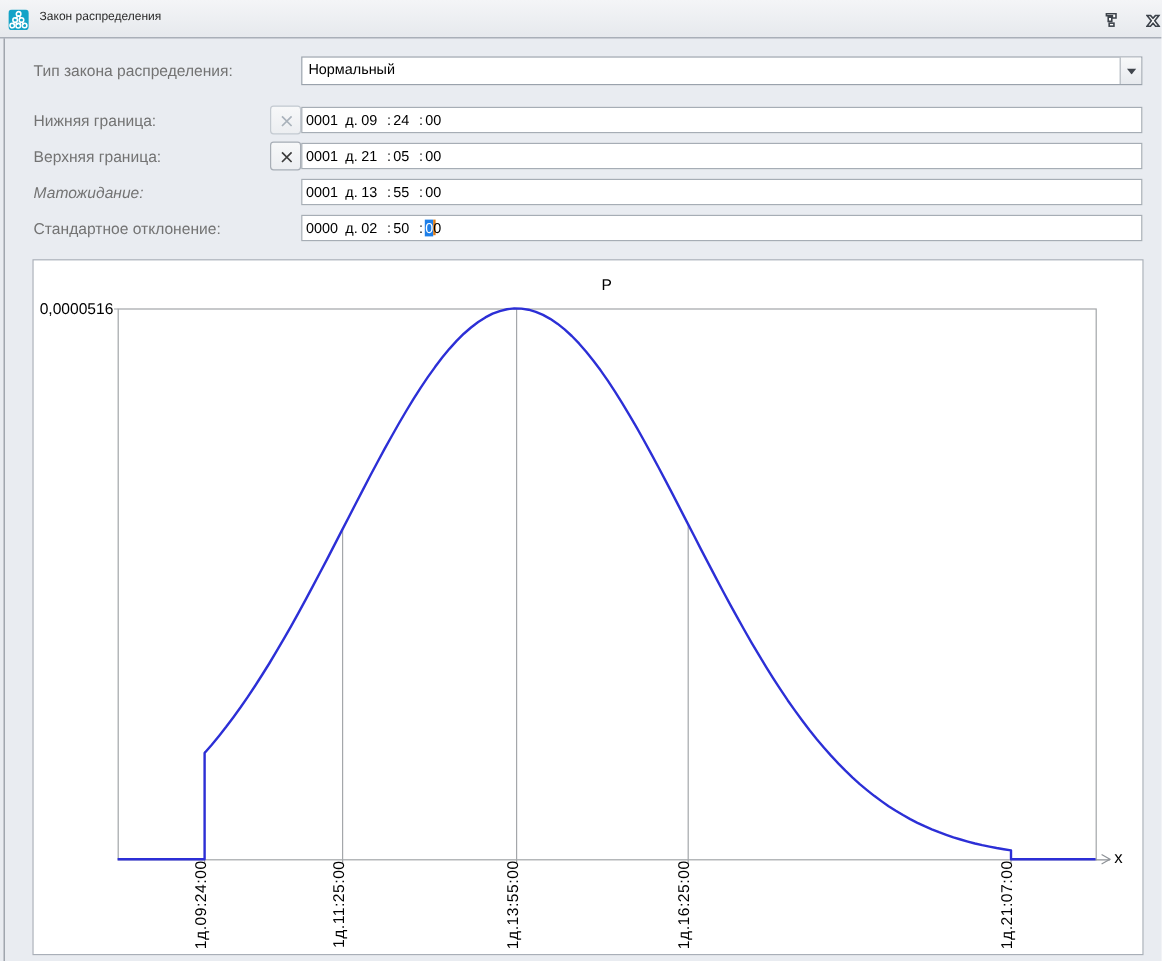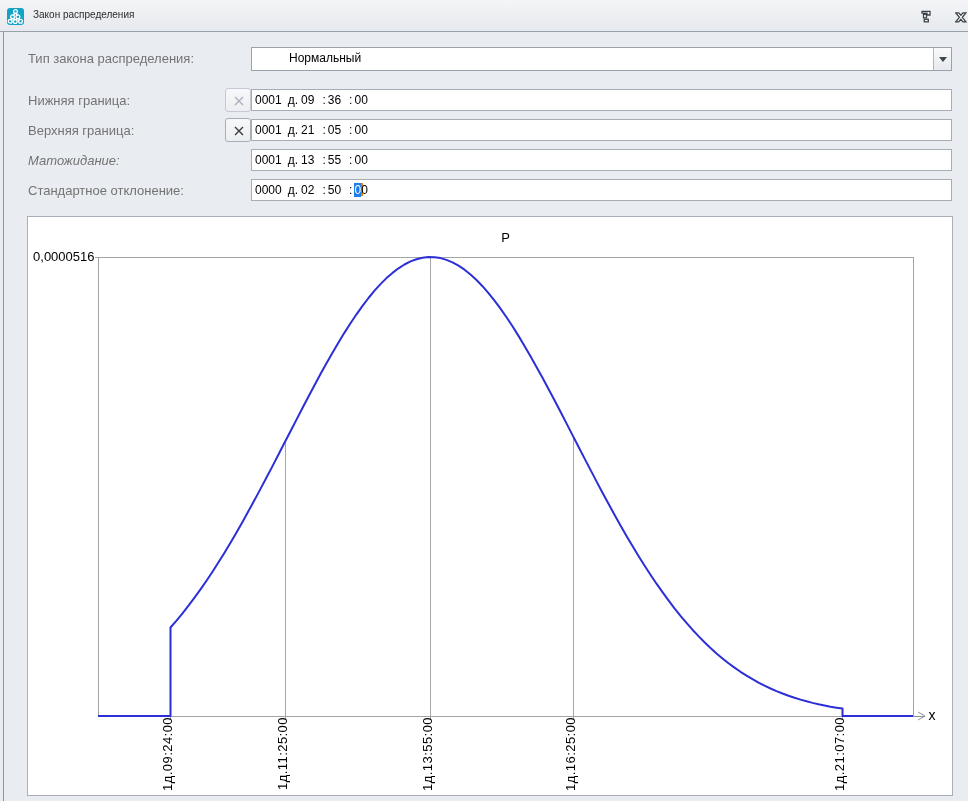--- a/index.html
+++ b/index.html
@@ -5,21 +5,21 @@
 * { margin:0; padding:0; box-sizing:border-box; }
 html,body { width:968px; height:801px; overflow:hidden; }
 body { font-family:"Liberation Sans", sans-serif; background:#e9ecf1; position:relative; }
 .titlebar { position:absolute; left:0; top:0; width:968px; height:32px;
   background:linear-gradient(#f4f5f7,#e6e9ed); border-bottom:1px solid #99a1ab; }
 .title { position:absolute; left:33px; top:9px; font-size:10px; color:#2b2b2b; }
 .leftborder { position:absolute; left:3px; top:32px; width:1px; height:769px; background:#8e949d; }
 .lbl { position:absolute; font-size:13px; color:#737373; }
 .combo { position:absolute; left:251px; top:47px; width:701px; height:24px;
   background:#fff; border:1px solid #9aa2ac; }
-.combo .txt { position:absolute; left:5px; top:3px; font-size:12px; color:#000;margin-left:32px; }
+.combo .txt { position:absolute; left:5px; top:3px; font-size:12px; color:#000; }
 .combo .btn { position:absolute; right:0; top:0; width:18px; height:22px;
   background:linear-gradient(#f8f9fa,#e7eaee); border-left:1px solid #b0b6bd; }
 .xbtn { position:absolute; left:225px; width:26px; height:24px; border-radius:3px;
   background:linear-gradient(#f7f8f9,#eceef1); }
 .field { position:absolute; left:251px; width:701px; height:22px; background:#fff;
   border:1px solid #a6adb5; font-size:12px; color:#000; }
 .field .in { position:absolute; left:3px; top:3px; white-space:pre; }
 .chart { position:absolute; left:27px; top:216px; width:926px; height:580px;
   background:#fff; border:1px solid #a9afb8; }
 .sel { background:#1e7fe8; color:#fff; }
@@ -73,21 +73,21 @@
       <path d="M1 1 L9 9 M9 1 L1 9" stroke="#a9b2bb" stroke-width="1.4"></path>
     </svg>
 </div>
 <div class="xbtn" style="top:118px; border:1px solid #a8aeb6;">
   <svg style="position:absolute;left:8px;top:7px" width="10" height="10" viewBox="0 0 10 10">
       <path d="M1 1 L9 9 M9 1 L1 9" stroke="#3c3c3c" stroke-width="1.4"></path>
     </svg>
 </div>
 
 <div class="field" style="top:89px;">
-    <div class="in">0001<span style="margin-left:6px">д.</span><span style="margin-left:3px">09</span><span style="margin-left:8px">:</span><span style="margin-left:2px">36</span><span style="margin-left:8px">:</span><span style="margin-left:2px">00</span></div>
+    <div class="in">0001<span style="margin-left:6px">д.</span><span style="margin-left:3px">09</span><span style="margin-left:8px">:</span><span style="margin-left:2px">24</span><span style="margin-left:8px">:</span><span style="margin-left:2px">00</span></div>
   </div>
 <div class="field" style="top:119px;">
     <div class="in">0001<span style="margin-left:6px">д.</span><span style="margin-left:3px">21</span><span style="margin-left:8px">:</span><span style="margin-left:2px">05</span><span style="margin-left:8px">:</span><span style="margin-left:2px">00</span></div>
   </div>
 <div class="field" style="top:149px;">
     <div class="in">0001<span style="margin-left:6px">д.</span><span style="margin-left:3px">13</span><span style="margin-left:8px">:</span><span style="margin-left:2px">55</span><span style="margin-left:8px">:</span><span style="margin-left:2px">00</span></div>
   </div>
 <div class="field" style="top:179px;">
     <div class="in">0000<span style="margin-left:6px">д.</span><span style="margin-left:3px">02</span><span style="margin-left:8px">:</span><span style="margin-left:2px">50</span><span style="margin-left:8px">:</span><span style="margin-left:2px" class="sel">0</span><span class="caret"></span>0</div>
   </div>

